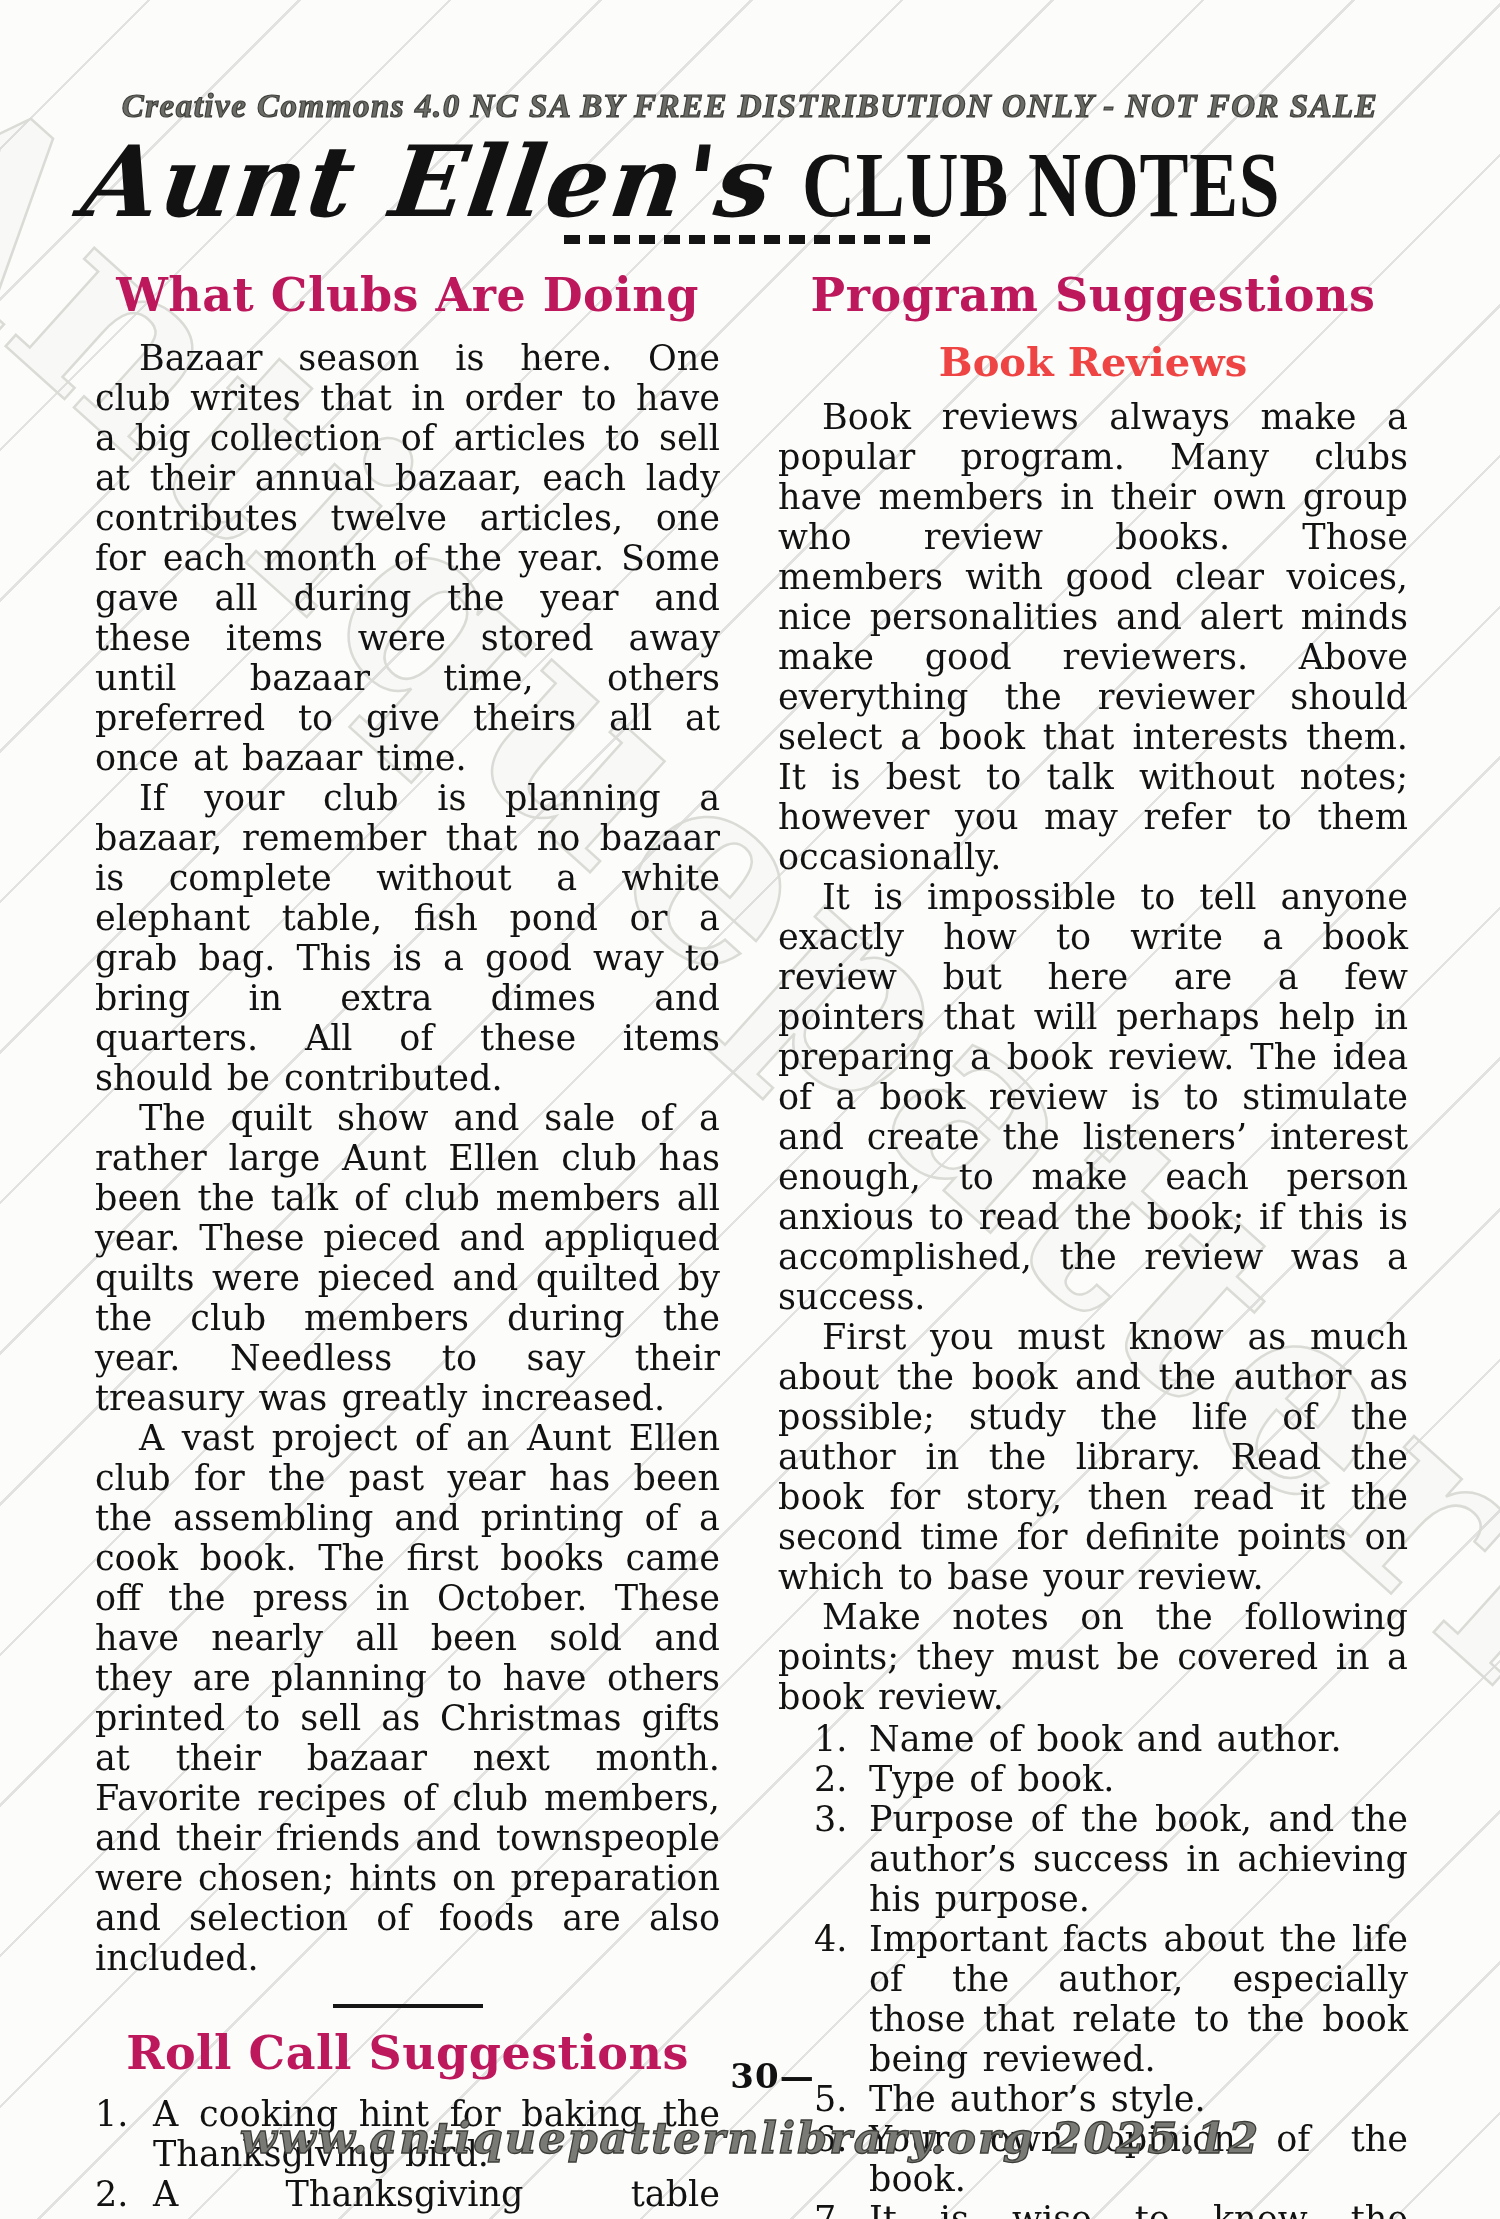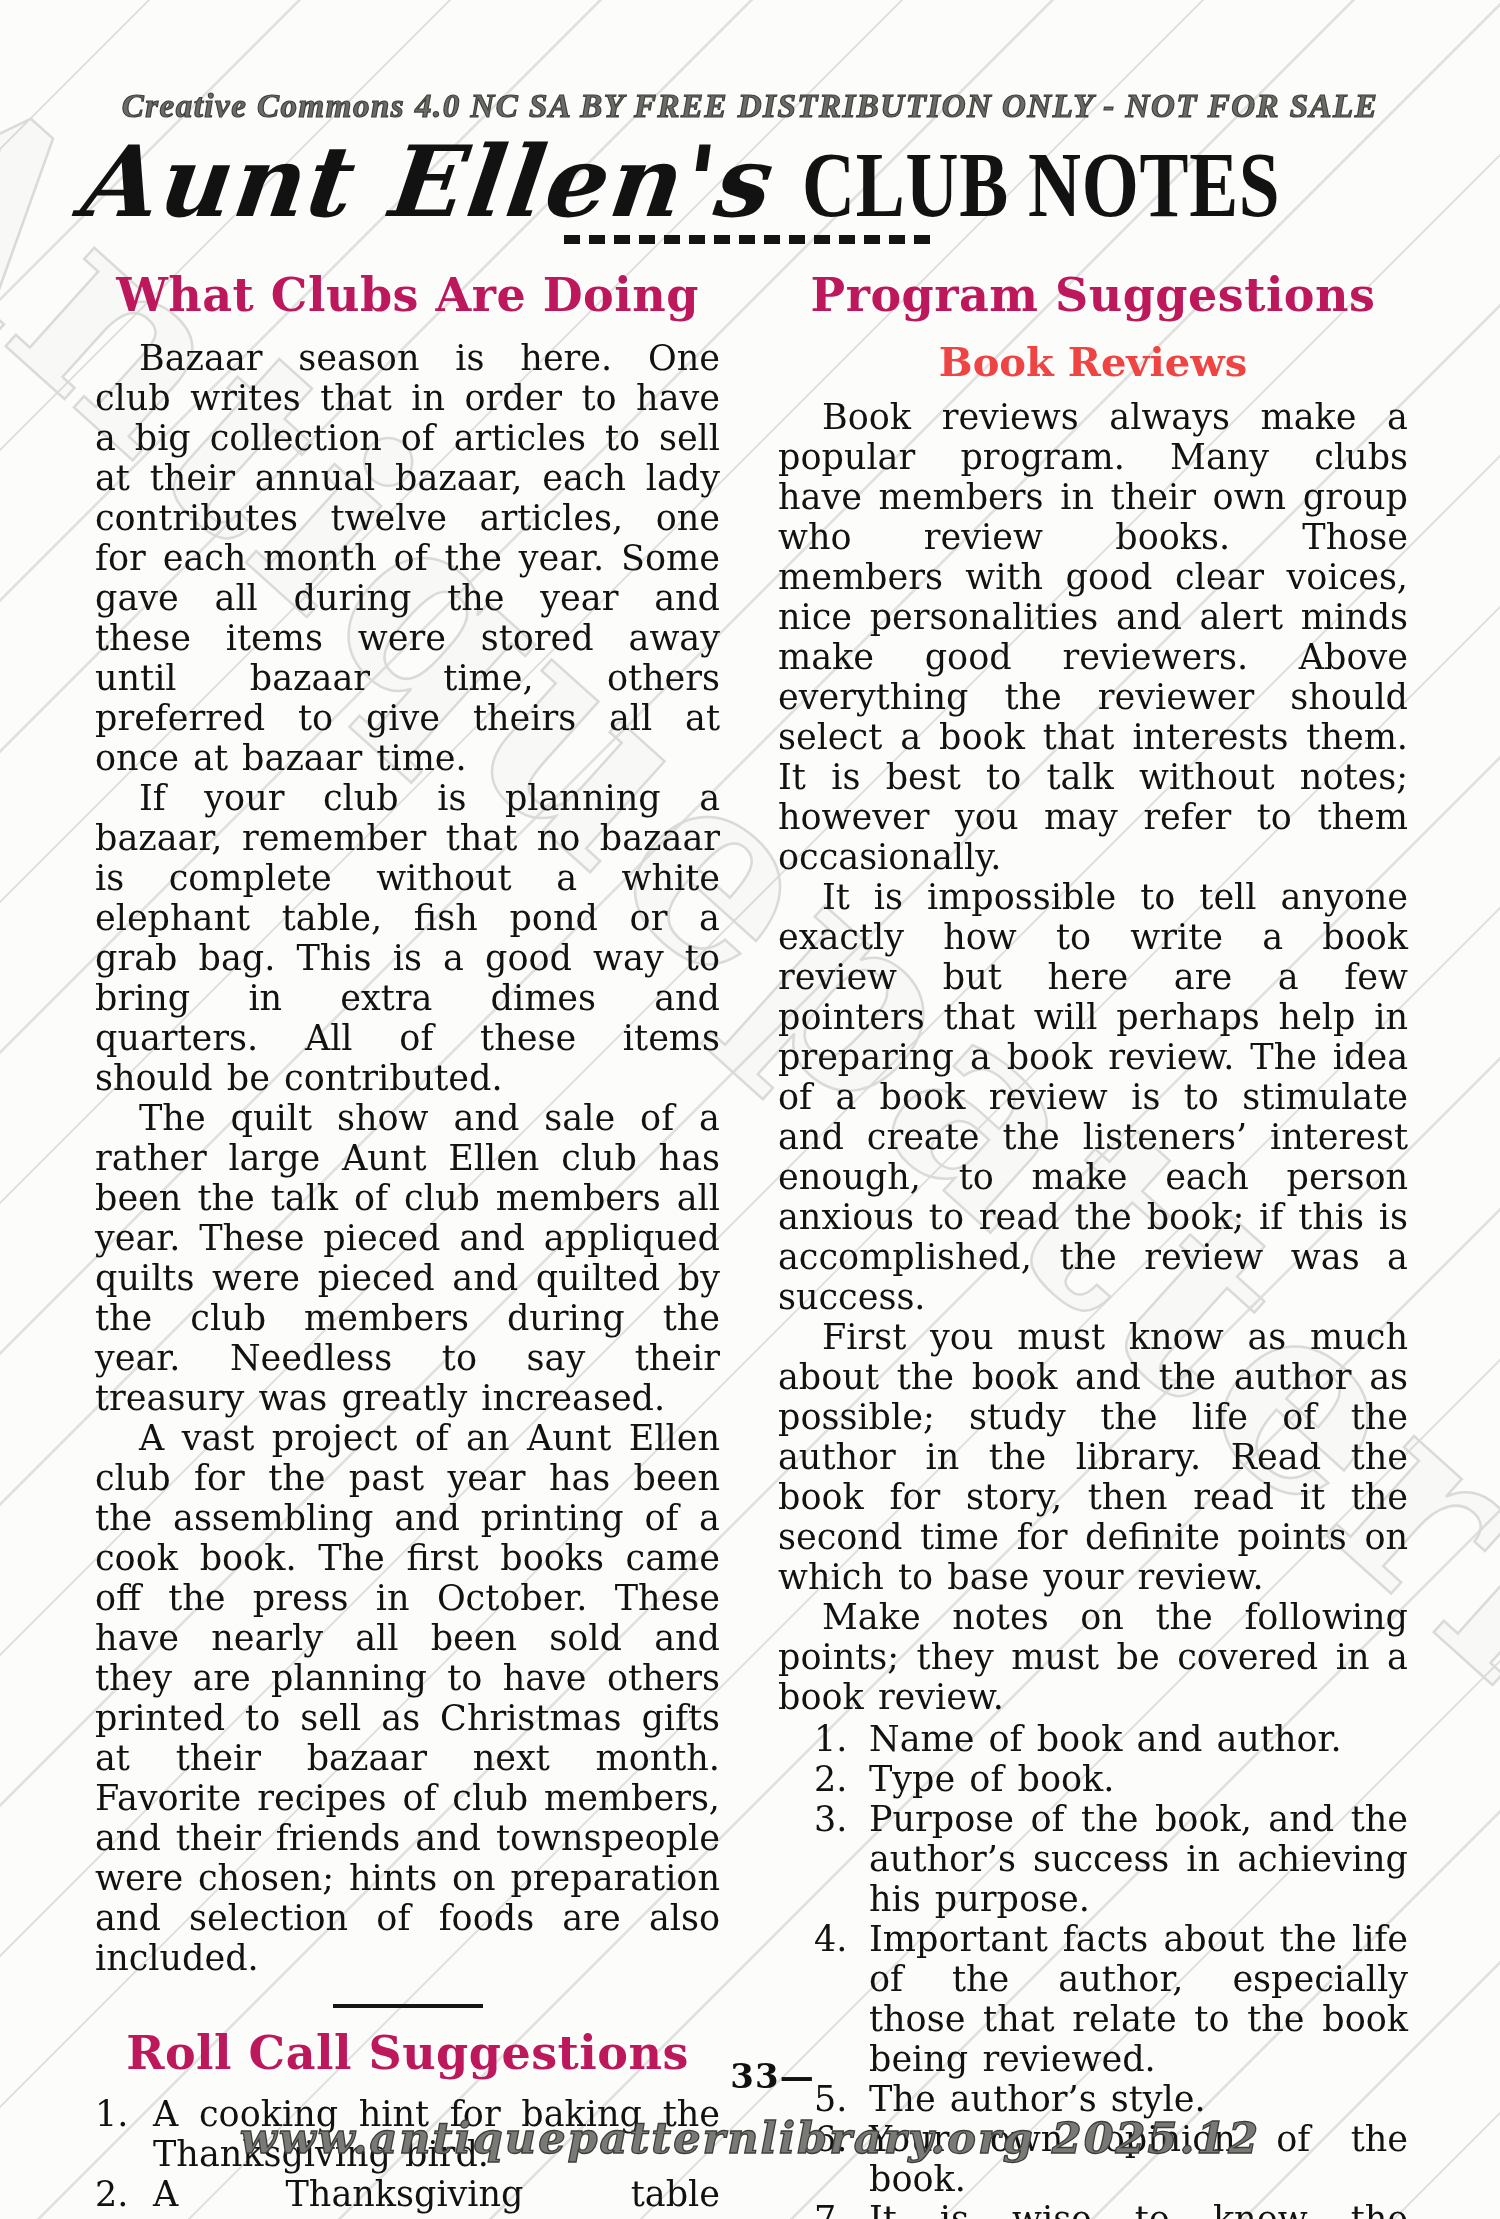--- a/index.html
+++ b/index.html
@@ -185,17 +185,17 @@
           <span class="list-num">7.</span>
           <span class="list-text">It is wise to know the publication date, the publisher and price of the book.  Somebody may ask this information.</span>
         </div>
       </div>
 
     </div>
 
   </div>
 
   <div class="footer">
-    <div class="page-num">33—</div>
+    <div class="page-num">30—</div>
     <div class="site-line">www.antiquepatternlibrary.org 2025.12</div>
   </div>
 
 </div>
 
 </body></html>

